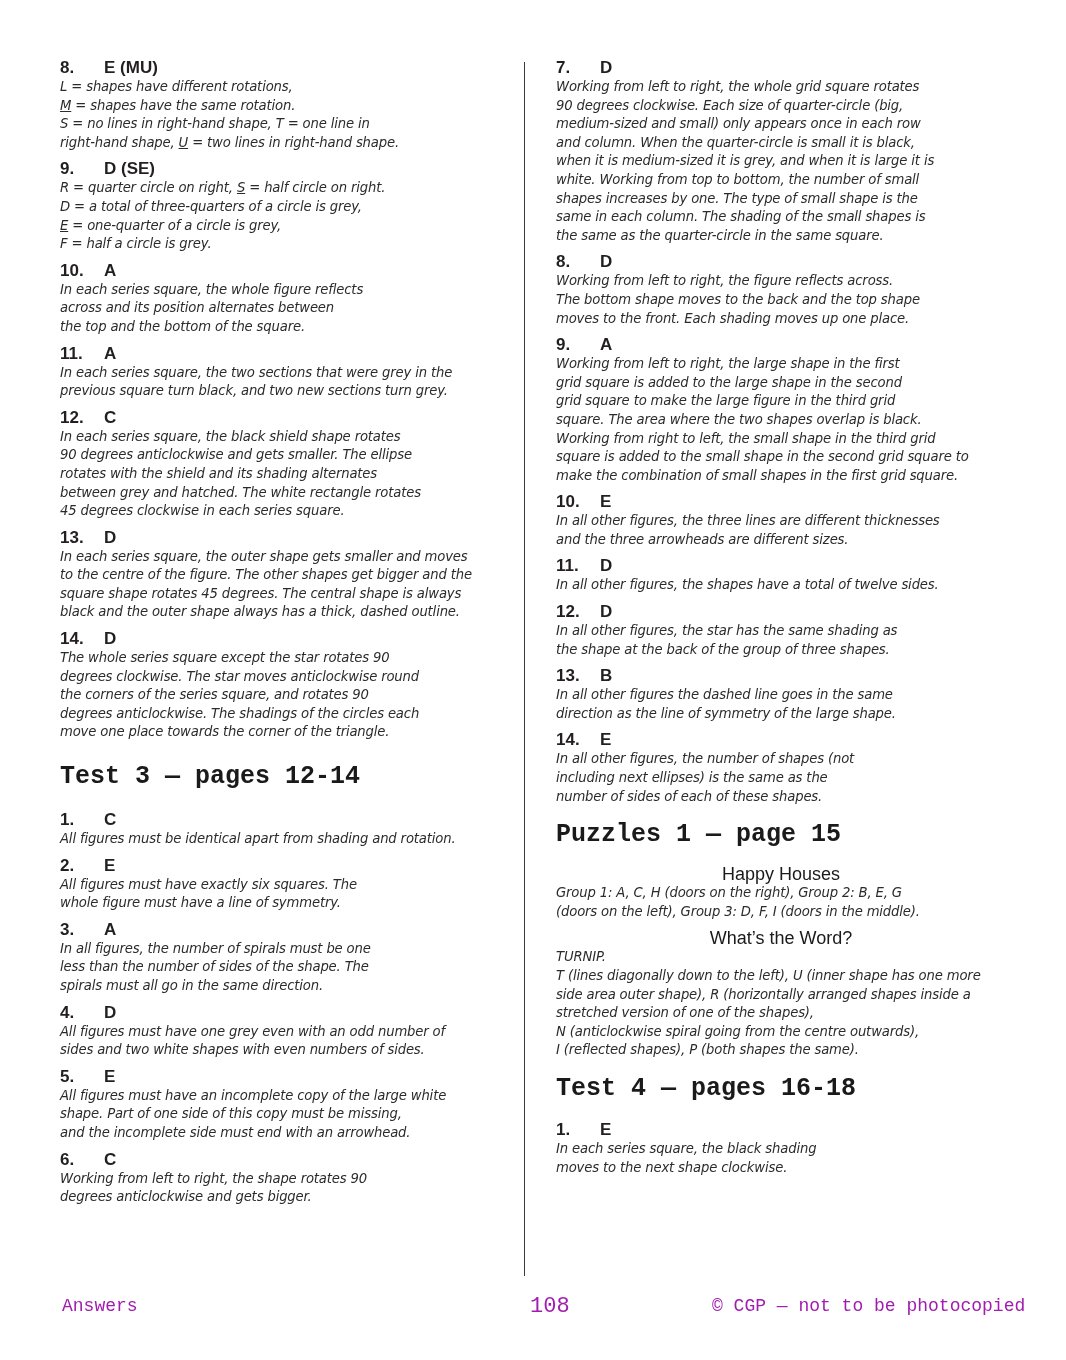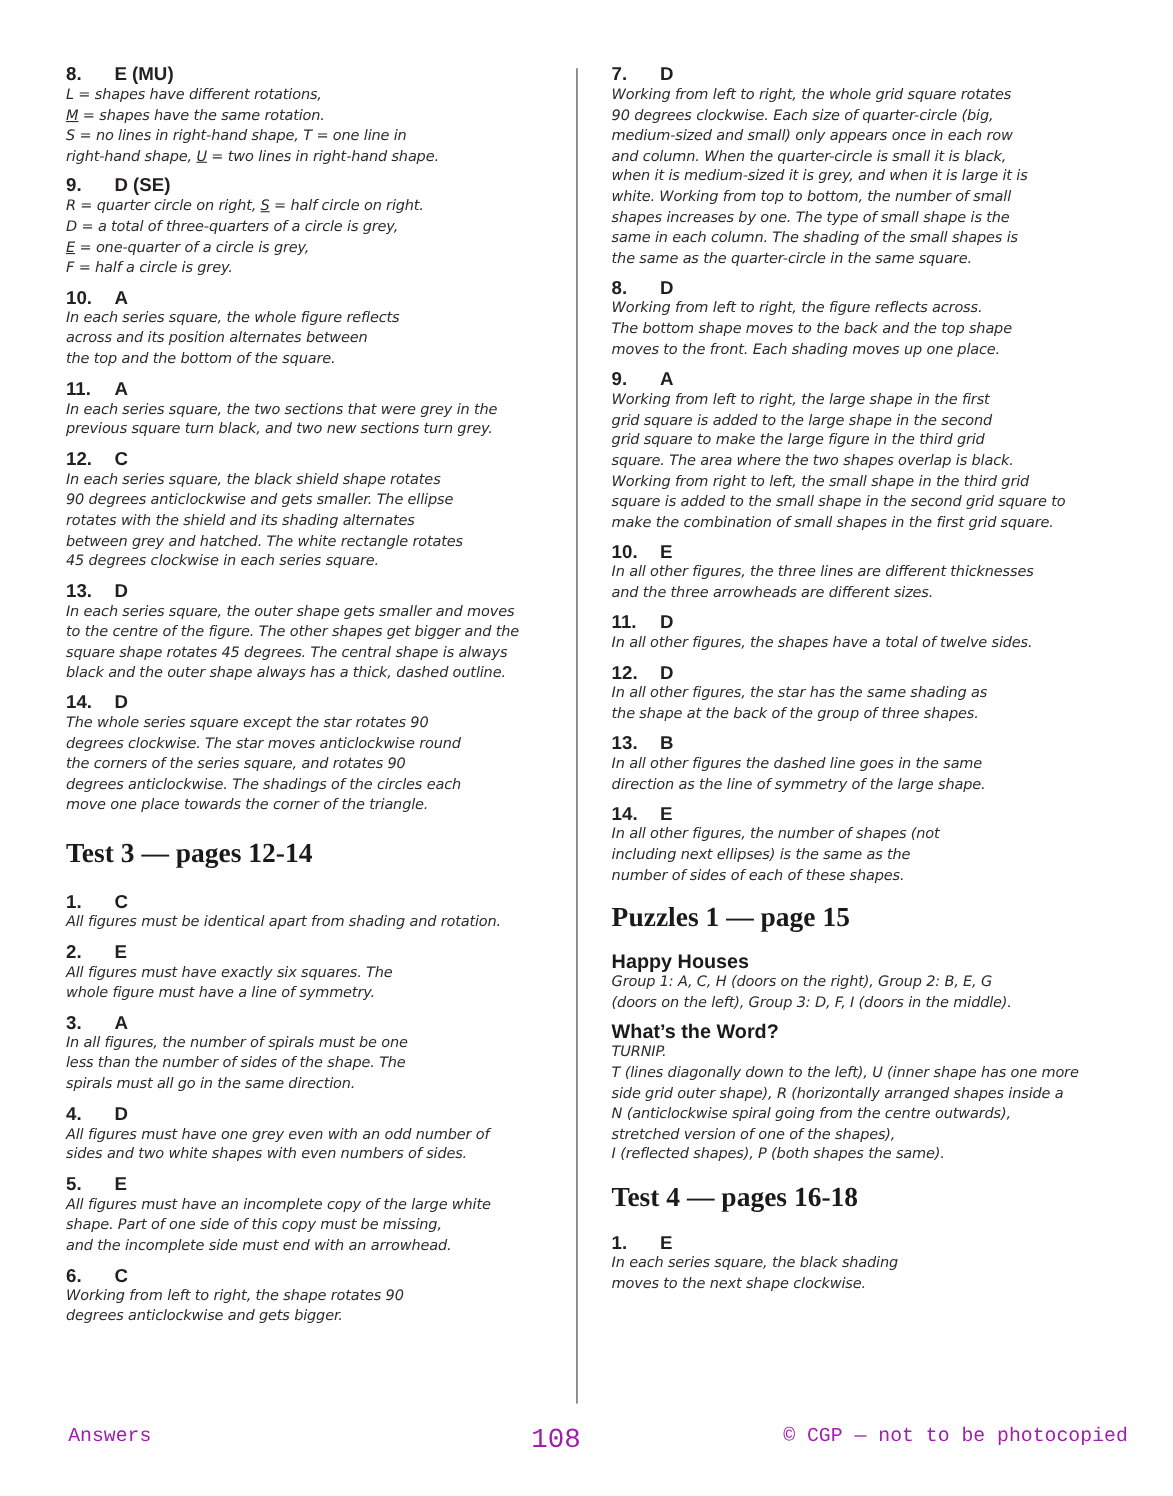--- a/index.html
+++ b/index.html
@@ -23,33 +23,33 @@
   }
   .qnum { display: inline-block; width: 44px; }
   .qans { display: inline-block; }
   .qtext {
     font-family: "DejaVu Sans", sans-serif; font-size: 13.2px; line-height: 18.6px;
     color: #2b2b2b; letter-spacing: -0.15px; font-style: oblique;
   }
   .qtext .line { display: block; white-space: nowrap; }
   .u { text-decoration: underline; }
   .section-title {
-    font-family: Liberation Serif, serif; font-weight: bold;
+    font-family: Liberation Mono, monospace; font-weight: bold;
     font-size: 25px; line-height: 30px; margin: 20px 0 18px 0; color: #1a1a1a;
   }
   .sub-title {
-    font-family: "Liberation Sans", sans-serif; font-weight: bold;
-    font-size: 18px; line-height: 20px; margin: 0; color: #1a1a1a;
+    font-family: "Liberation Sans", sans-serif; font-weight: normal;
+    font-size: 18px; line-height: 20px; margin: 0; color: #1a1a1a; text-align: center;
   }
   .footer {
     position: absolute; top: 1296px; font-family: Liberation Mono, monospace;
     font-size: 18px; color: #a21caf;
   }
   .footer-left { left: 62px; }
-  .footer-center { left: 483px; font-size: 25px; top: 1294px; }
+  .footer-center { left: 530px; font-size: 22px; top: 1294px; }
   .footer-right { left: 712px; }
 </style>
 </head>
 <body>
 
 <div class="col col-left">
   <div>
       <div class="entry">
         <div class="qhead">
           <span class="qnum">8.</span>
@@ -306,23 +306,23 @@
       <span class="line">Group 1: A, C, H  (doors on the right),  Group 2: B, E, G</span>
       <span class="line">(doors on the left),  Group 3: D, F, I  (doors in the middle).</span>
     </div>
   </div>
 
   <div class="entry">
     <div class="sub-title">What’s the Word?</div>
     <div class="qtext">
       <span class="line">TURNIP.</span>
       <span class="line">T (lines diagonally down to the left), U (inner shape has one more</span>
-      <span class="line">side grid outer shape), R (horizontally arranged shapes inside a</span>
+      <span class="line">side area outer shape), R (horizontally arranged shapes inside a</span>
+      <span class="line">stretched version of one of the shapes),</span>
       <span class="line">N (anticlockwise spiral going from the centre outwards),</span>
-      <span class="line">stretched version of one of the shapes),</span>
       <span class="line">I (reflected shapes), P (both shapes the same).</span>
     </div>
   </div>
 
   <div class="section-title" style="margin-top:14px;margin-bottom:16px;">Test 4 — pages 16-18</div>
   <div>
       <div class="entry">
         <div class="qhead">
           <span class="qnum">1.</span>
           <span class="qans">E</span>

